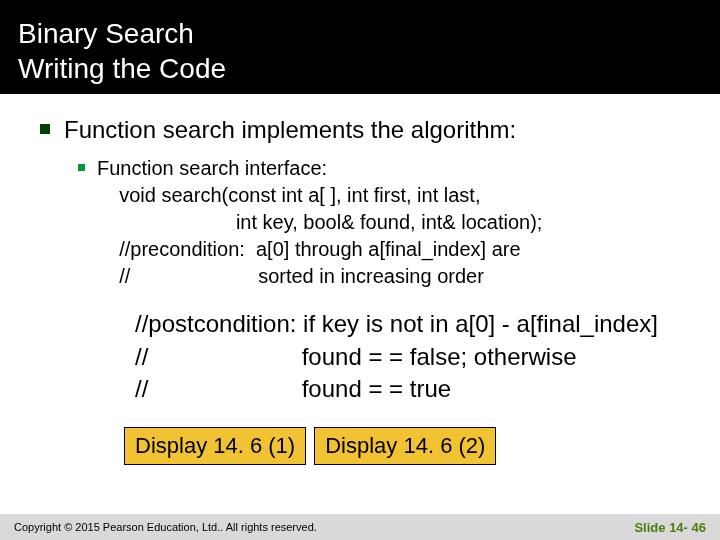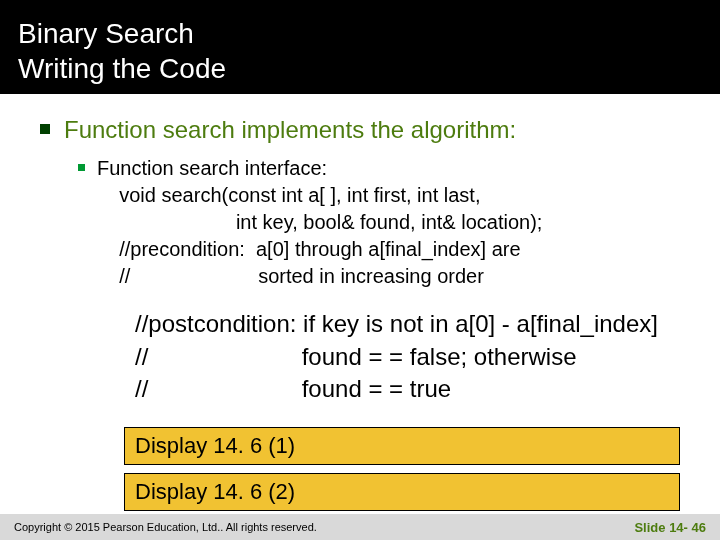--- a/index.html
+++ b/index.html
@@ -40,21 +40,21 @@
   .bullet-square-lg {
     width: 10px;
     height: 10px;
     background: #004000;
     margin-top: 10px;
     margin-right: 14px;
     flex-shrink: 0;
   }
   .bullet-text-lg {
     font-size: 24px;
-    color: #4d7c0f;
+    color: #000000;
     line-height: 1.3;
     text-align: right;
   }
   .sub-block {
     margin-left: 38px;
     margin-top: 10px;
   }
   .sub-row {
     display: flex;
     align-items: flex-start;
@@ -79,21 +79,20 @@
     line-height: 1.35;
     white-space: pre;
     margin-left: 57px;
     margin-top: 18px;
   }
   .display-row {
     display: flex;
     gap: 8px;
     margin-left: 84px;
     margin-top: 22px;
-    flex-direction: column;
   }
   .display-box {
     background: #f1c232;
     border: 1px solid #000;
     padding: 5px 10px;
     font-size: 22px;
     color: #000;
   }
   .footer {
     position: absolute;

